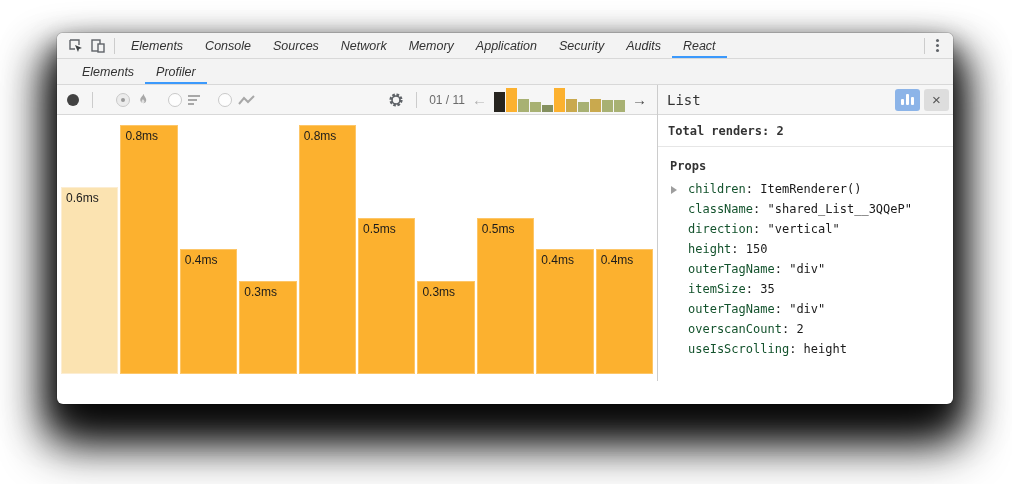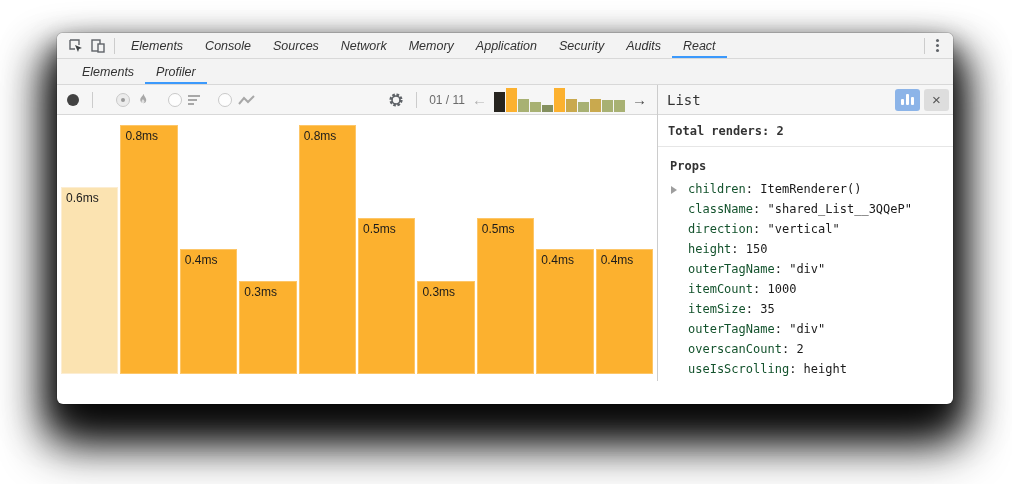--- a/index.html
+++ b/index.html
@@ -269,21 +269,20 @@
           <b>Total renders:</b>
           <span> 2</span>
         </div>
         <div class="props-title">Props</div>
         <div id="propsList">
             <div class="prop-row"><span class="tri"></span><span class="prop-key">children</span><span class="prop-val">: </span><span class="prop-val">ItemRenderer()</span></div>
             <div class="prop-row"><span class="prop-key">className</span><span class="prop-val">: </span><span class="prop-val">"shared_List__3QQeP"</span></div>
             <div class="prop-row"><span class="prop-key">direction</span><span class="prop-val">: </span><span class="prop-val">"vertical"</span></div>
             <div class="prop-row"><span class="prop-key">height</span><span class="prop-val">: </span><span class="prop-val">150</span></div>
             <div class="prop-row"><span class="prop-key">outerTagName</span><span class="prop-val">: </span><span class="prop-val">"div"</span></div>
-            <div class="prop-row"><span class="prop-key">itemCount</span><span class="prop-val">: </span><span class="prop-val">1000</span></div>
             <div class="prop-row"><span class="prop-key">itemSize</span><span class="prop-val">: </span><span class="prop-val">35</span></div>
             <div class="prop-row"><span class="prop-key">outerTagName</span><span class="prop-val">: </span><span class="prop-val">"div"</span></div>
             <div class="prop-row"><span class="prop-key">overscanCount</span><span class="prop-val">: </span><span class="prop-val">2</span></div>
             <div class="prop-row"><span class="prop-key">useIsScrolling</span><span class="prop-val">: </span><span class="prop-val">height</span></div>
             <div class="prop-row"></div>
           </div>
       </div>
     </div>
   </div>
 

